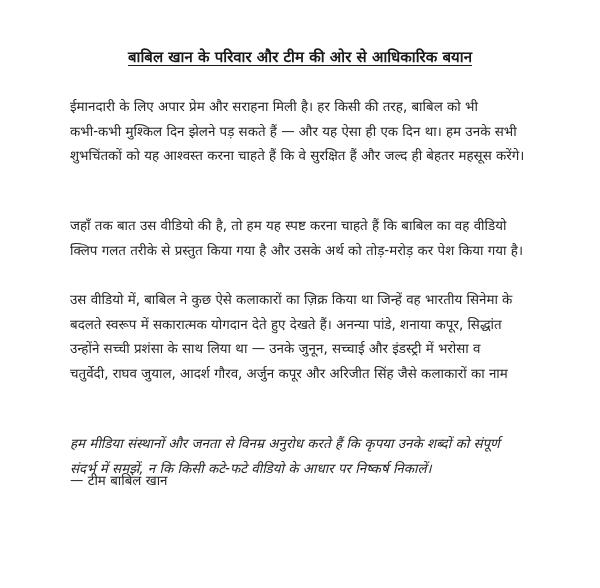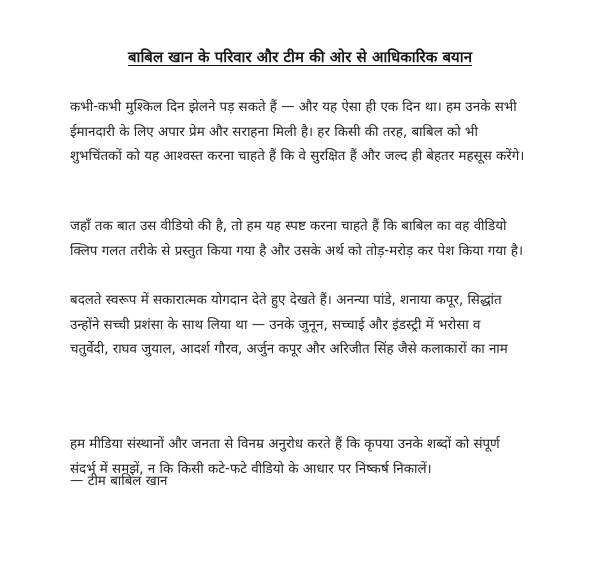--- a/index.html
+++ b/index.html
@@ -43,41 +43,42 @@
       line-height: 24.5px;
       color: #262626;
     }
     .line {
       display: block;
       white-space: nowrap;
     }
     .p1 { top: 95px; }
     .p2 { top: 214px; }
     .p3 { top: 288px; }
-    .p4 { top: 432px; }
+    .p4 { top: 432px; font-style: italic; }
     .sign { top: 469px; }
   </style>
 </head>
 <body>
 
 <div class="doc">
   <div class="title">बाबिल खान के परिवार और टीम की ओर से आधिकारिक बयान</div>
 
   <div class="para p1">
+    <span class="line">ईमानदारी के लिए अपार प्रेम और सराहना मिली है। हर किसी की तरह, बाबिल को भी</span>
     <span class="line">कभी-कभी मुश्किल दिन झेलने पड़ सकते हैं — और यह ऐसा ही एक दिन था। हम उनके सभी</span>
-    <span class="line">ईमानदारी के लिए अपार प्रेम और सराहना मिली है। हर किसी की तरह, बाबिल को भी</span>
     <span class="line">शुभचिंतकों को यह आश्वस्त करना चाहते हैं कि वे सुरक्षित हैं और जल्द ही बेहतर महसूस करेंगे।</span>
   </div>
 
   <div class="para p2">
     <span class="line">जहाँ तक बात उस वीडियो की है, तो हम यह स्पष्ट करना चाहते हैं कि बाबिल का वह वीडियो</span>
     <span class="line">क्लिप गलत तरीके से प्रस्तुत किया गया है और उसके अर्थ को तोड़-मरोड़ कर पेश किया गया है।</span>
   </div>
 
   <div class="para p3">
+    <span class="line">उस वीडियो में, बाबिल ने कुछ ऐसे कलाकारों का ज़िक्र किया था जिन्हें वह भारतीय सिनेमा के</span>
     <span class="line">बदलते स्वरूप में सकारात्मक योगदान देते हुए देखते हैं। अनन्या पांडे, शनाया कपूर, सिद्धांत</span>
     <span class="line">उन्होंने सच्ची प्रशंसा के साथ लिया था — उनके जुनून, सच्चाई और इंडस्ट्री में भरोसा व</span>
     <span class="line">चतुर्वेदी, राघव जुयाल, आदर्श गौरव, अर्जुन कपूर और अरिजीत सिंह जैसे कलाकारों का नाम</span>
   </div>
 
   <div class="para p4">
     <span class="line">हम मीडिया संस्थानों और जनता से विनम्र अनुरोध करते हैं कि कृपया उनके शब्दों को संपूर्ण</span>
     <span class="line">संदर्भ में समझें, न कि किसी कटे-फटे वीडियो के आधार पर निष्कर्ष निकालें।</span>
   </div>
 

